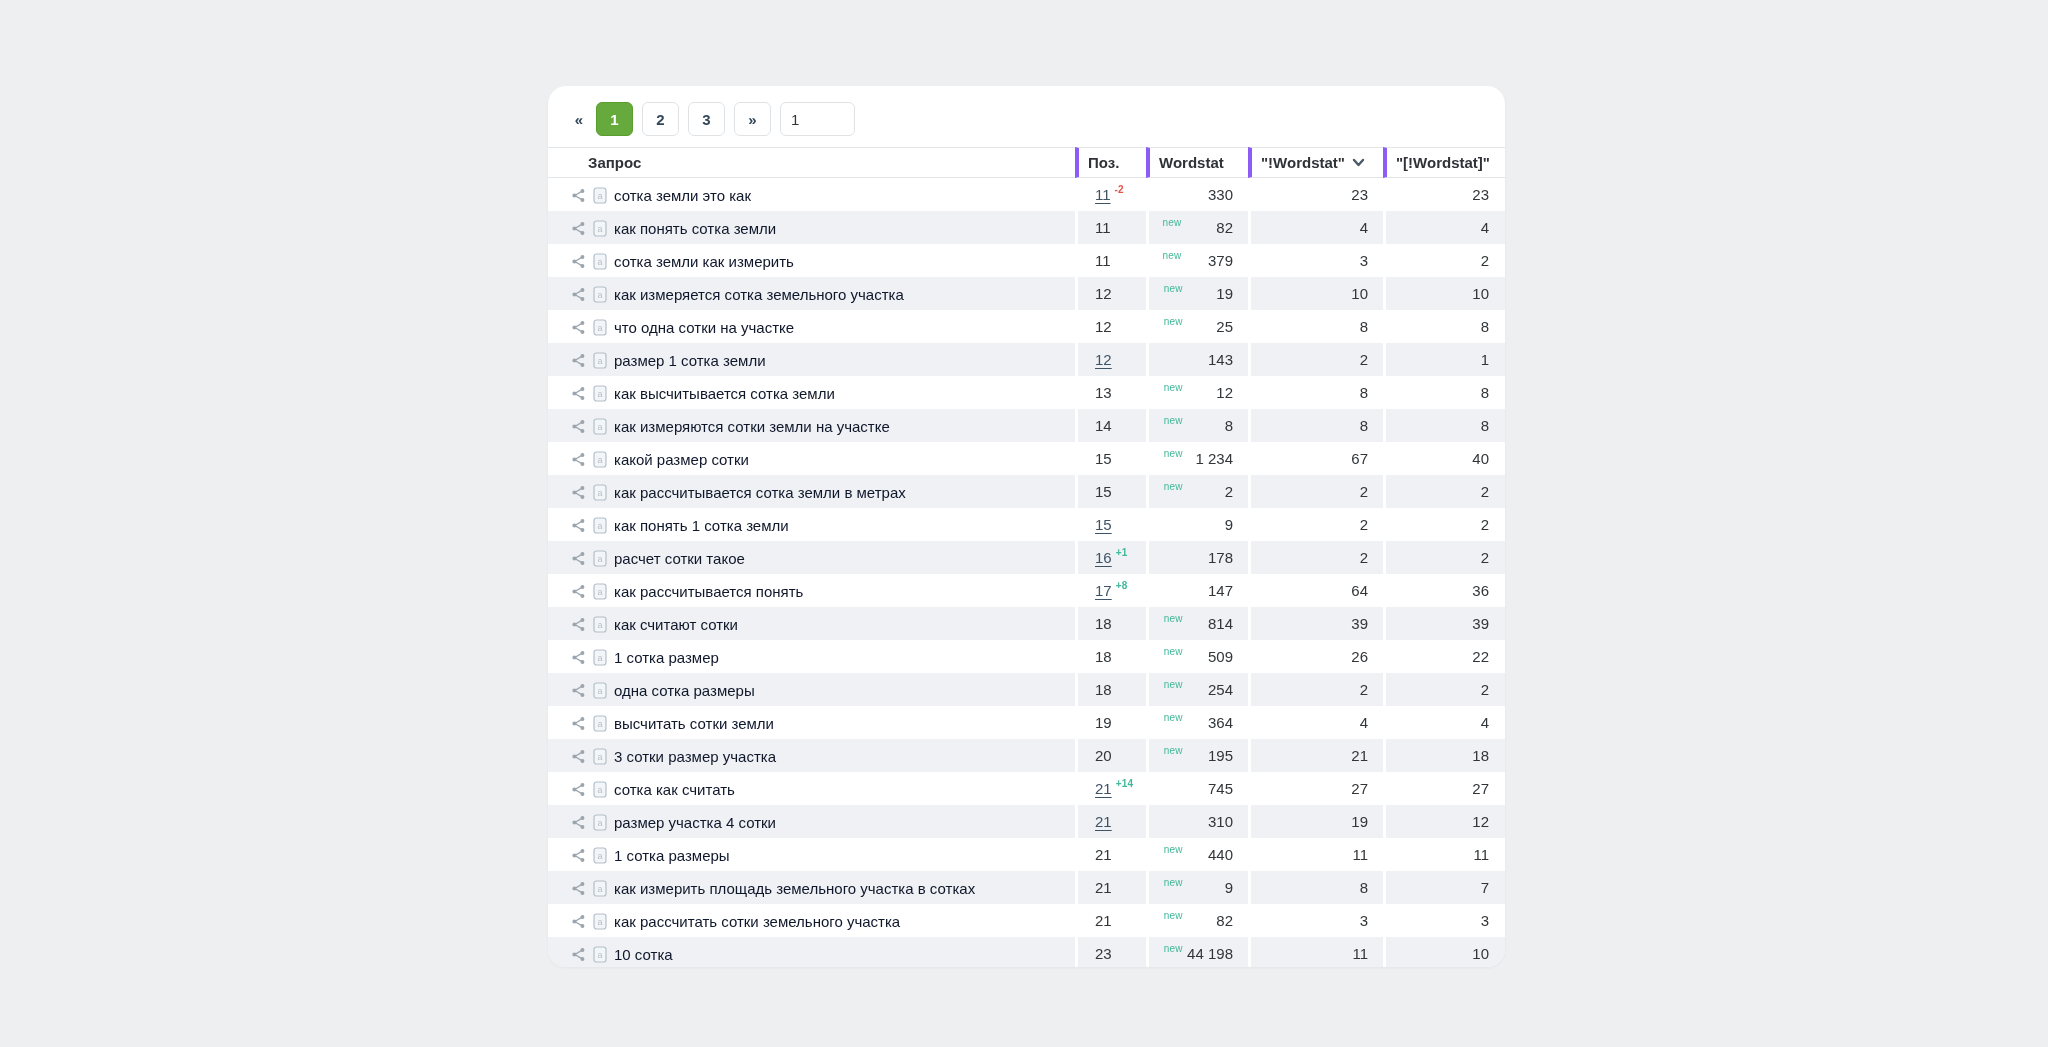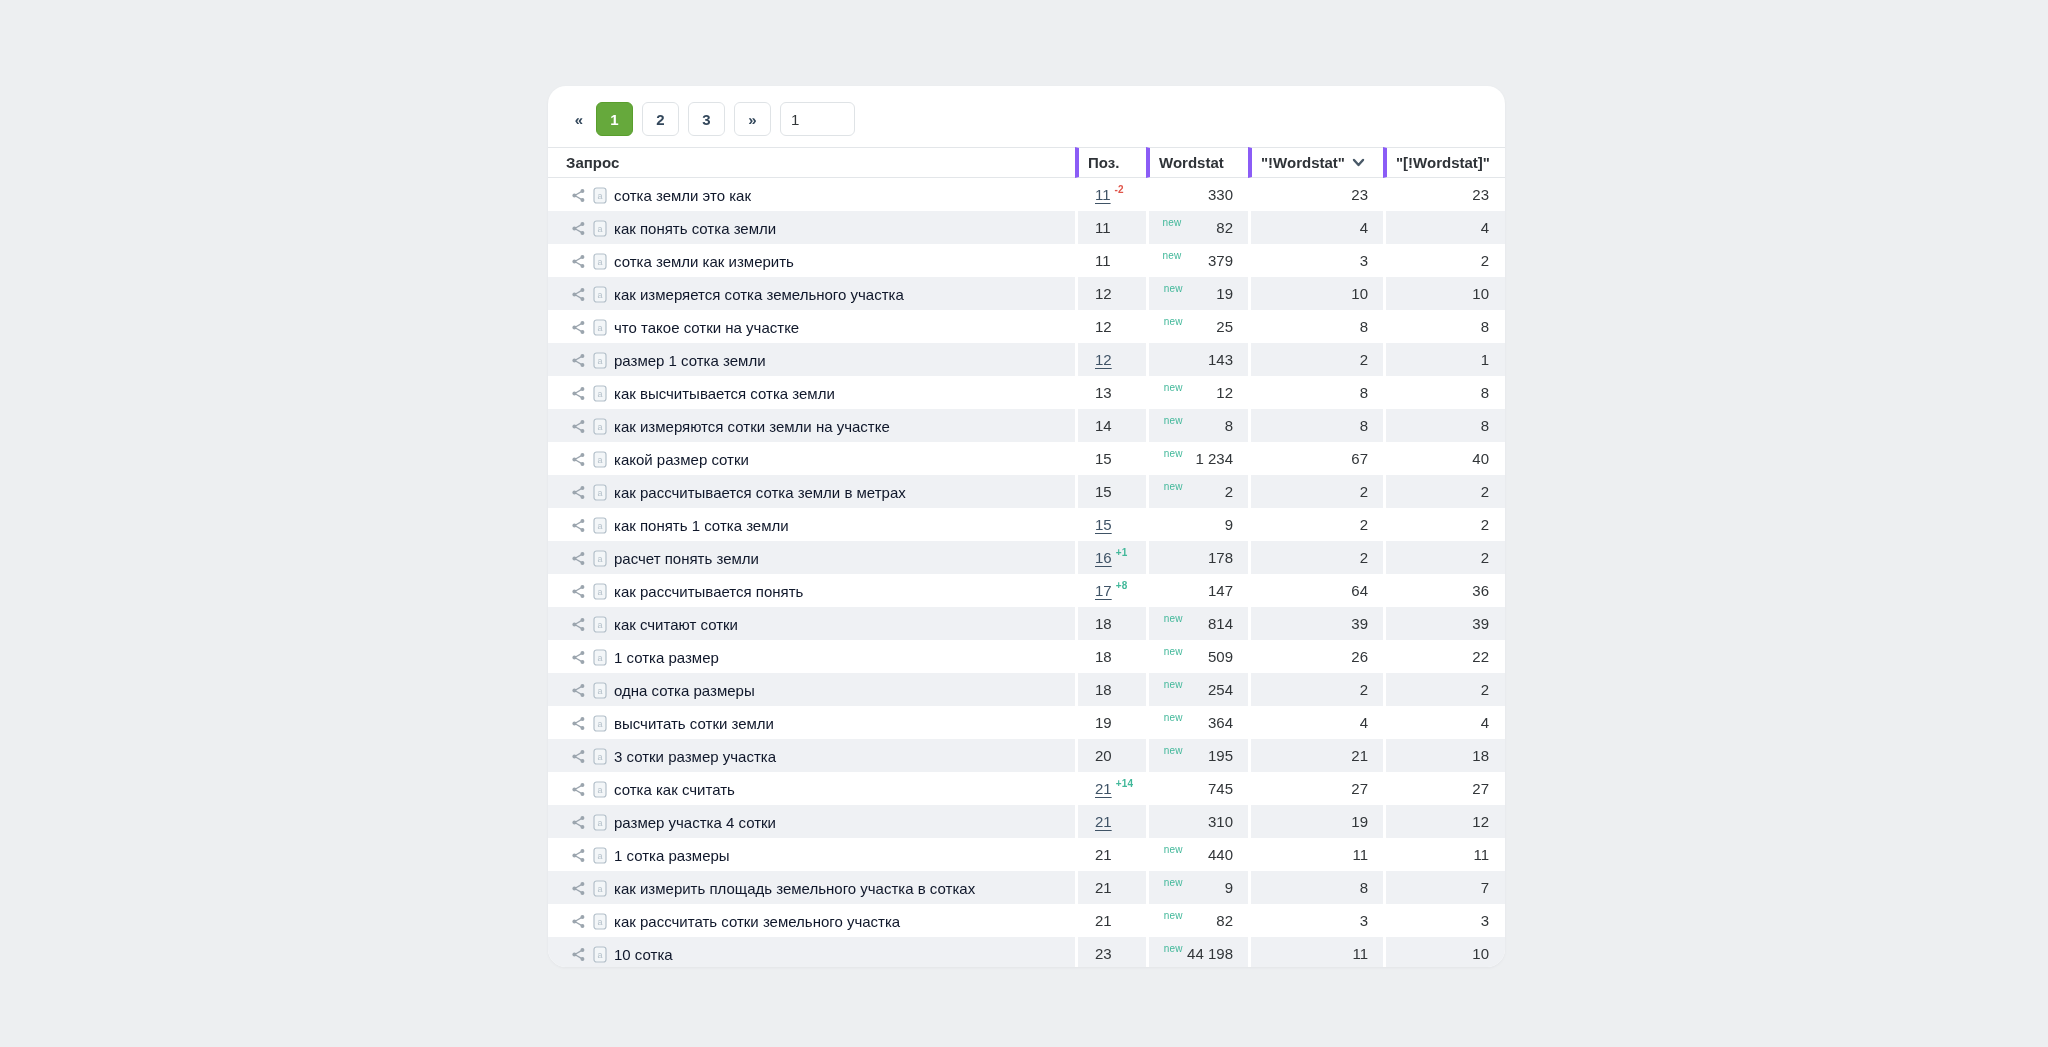--- a/index.html
+++ b/index.html
@@ -68,21 +68,21 @@
     height:31px;
     border-top:1px solid #e3e6e9;
     border-bottom:1px solid #e3e6e9;
     font-weight:700; font-size:15px;
     text-align:left;
     padding:0 0 0 9px;
     color:#2f3338;
     white-space:nowrap;
     box-sizing:border-box;
   }
-  thead th.th-query { padding-left:18px;margin-left:40px; }
+  thead th.th-query { padding-left:40px;margin-left:40px; }
   thead th.sep { border-left:4px solid #8b5cf6; }
   tbody tr { height:33px; }
   tbody tr.stripe td { background:#eff1f4; }
   td { padding:0; vertical-align:middle; box-sizing:border-box; }
   .td-query {
     padding-left:12px;
     white-space:nowrap; overflow:hidden;
   }
   .td-query .icon {
     display:inline-block; vertical-align:middle;
@@ -216,21 +216,21 @@
         <tr>
           <td class="td-query"><span class="icon"><svg width="15" height="15" viewBox="0 0 16 16">
                 <line x1="4" y1="8" x2="12" y2="3.4" stroke="#9ba5ae" stroke-width="1.4"></line>
                 <line x1="4" y1="8" x2="12" y2="12.6" stroke="#9ba5ae" stroke-width="1.4"></line>
                 <circle cx="12.2" cy="3.2" r="2.1" fill="#9ba5ae"></circle>
                 <circle cx="3.6" cy="8" r="2.1" fill="#9ba5ae"></circle>
                 <circle cx="12.2" cy="12.8" r="2.1" fill="#9ba5ae"></circle>
               </svg></span><span class="icon"><svg width="14" height="17" viewBox="0 0 14 17">
                 <rect x="1" y="1" width="12" height="15" rx="2.5" fill="#f3f6f8" stroke="#b4c0ca" stroke-width="1.2"></rect>
                 <text x="7" y="12" text-anchor="middle" font-size="9" fill="#b4c0ca" font-family="Liberation Sans, sans-serif">a</text>
-              </svg></span><span class="query-text">что такое сотки на участке</span></td>
+              </svg></span><span class="query-text">что одна сотки на участке</span></td>
           <td class="td-pos"><span class="pos-plain">12</span><sup class="delta new">new</sup></td>
           <td class="td-num">25</td>
           <td class="td-num">8</td>
           <td class="td-num last">8</td>
         </tr>
         <tr class="stripe">
           <td class="td-query"><span class="icon"><svg width="15" height="15" viewBox="0 0 16 16">
                 <line x1="4" y1="8" x2="12" y2="3.4" stroke="#9ba5ae" stroke-width="1.4"></line>
                 <line x1="4" y1="8" x2="12" y2="12.6" stroke="#9ba5ae" stroke-width="1.4"></line>
                 <circle cx="12.2" cy="3.2" r="2.1" fill="#9ba5ae"></circle>
@@ -328,21 +328,21 @@
         <tr class="stripe">
           <td class="td-query"><span class="icon"><svg width="15" height="15" viewBox="0 0 16 16">
                 <line x1="4" y1="8" x2="12" y2="3.4" stroke="#9ba5ae" stroke-width="1.4"></line>
                 <line x1="4" y1="8" x2="12" y2="12.6" stroke="#9ba5ae" stroke-width="1.4"></line>
                 <circle cx="12.2" cy="3.2" r="2.1" fill="#9ba5ae"></circle>
                 <circle cx="3.6" cy="8" r="2.1" fill="#9ba5ae"></circle>
                 <circle cx="12.2" cy="12.8" r="2.1" fill="#9ba5ae"></circle>
               </svg></span><span class="icon"><svg width="14" height="17" viewBox="0 0 14 17">
                 <rect x="1" y="1" width="12" height="15" rx="2.5" fill="#f3f6f8" stroke="#b4c0ca" stroke-width="1.2"></rect>
                 <text x="7" y="12" text-anchor="middle" font-size="9" fill="#b4c0ca" font-family="Liberation Sans, sans-serif">a</text>
-              </svg></span><span class="query-text">расчет понять земли</span></td>
+              </svg></span><span class="query-text">расчет сотки такое</span></td>
           <td class="td-pos"><a class="pos-link">16</a><sup class="delta positive">+1</sup></td>
           <td class="td-num">178</td>
           <td class="td-num">2</td>
           <td class="td-num last">2</td>
         </tr>
         <tr>
           <td class="td-query"><span class="icon"><svg width="15" height="15" viewBox="0 0 16 16">
                 <line x1="4" y1="8" x2="12" y2="3.4" stroke="#9ba5ae" stroke-width="1.4"></line>
                 <line x1="4" y1="8" x2="12" y2="12.6" stroke="#9ba5ae" stroke-width="1.4"></line>
                 <circle cx="12.2" cy="3.2" r="2.1" fill="#9ba5ae"></circle>

